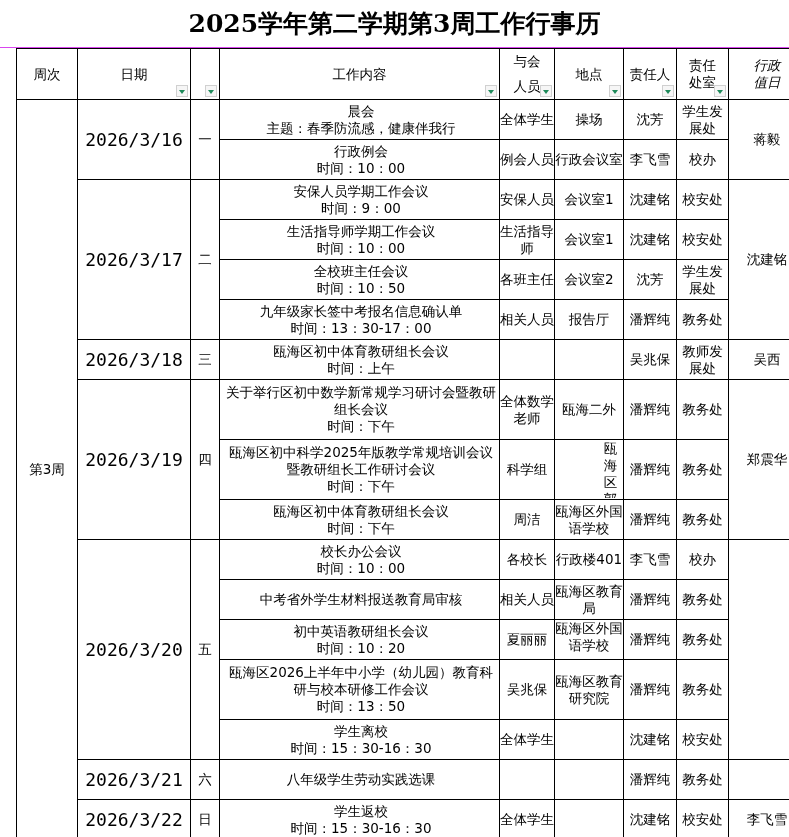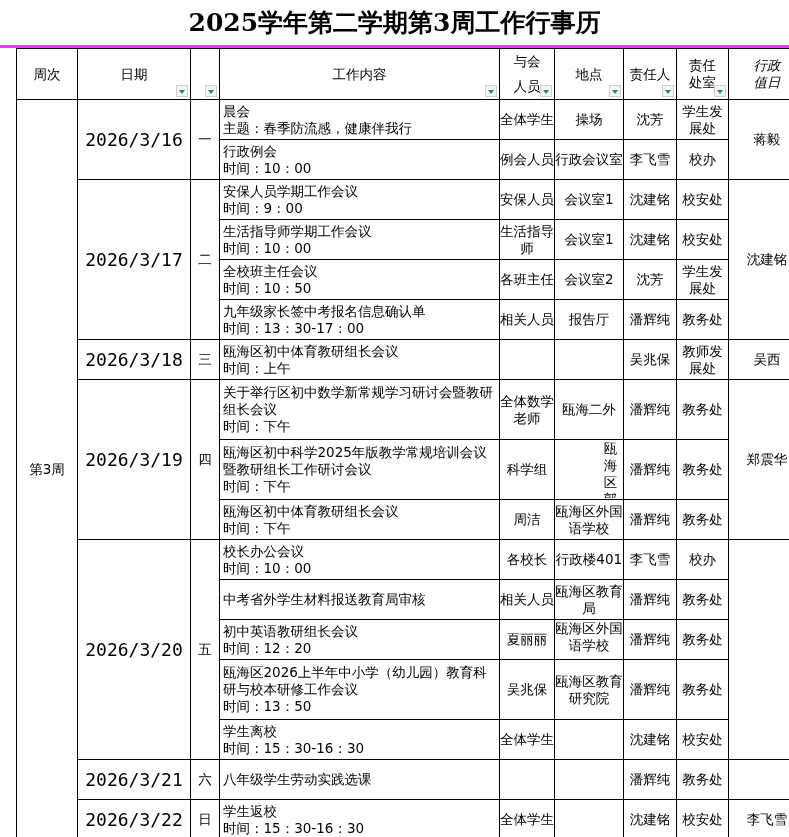--- a/index.html
+++ b/index.html
@@ -1,22 +1,22 @@
 <!DOCTYPE html>
 <html><head>
 <meta charset="utf-8">
 <style>
   html,body{margin:0;padding:0;background:#fff;}
   body{width:789px;height:837px;overflow:hidden;font-family:"DejaVu Sans",sans-serif;color:#000;position:relative;}
-  .title{position:absolute;left:0;top:0;width:789px;height:48px;display:flex;align-items:center;justify-content:center;font-family:"DejaVu Serif",serif;font-weight:bold;font-size:25px;letter-spacing:0px;border-bottom:3px solid #d946ef;box-sizing:border-box;}
+  .title{position:absolute;left:0;top:0;width:789px;height:48px;display:flex;align-items:center;justify-content:center;font-family:"DejaVu Serif",serif;font-weight:bold;font-size:25px;letter-spacing:0px;border-bottom:1px solid #d946ef;box-sizing:border-box;}
   table{position:absolute;left:16px;top:48px;border-collapse:collapse;table-layout:fixed;width:789px;}
   td,th{border:1px solid #000;padding:0;font-size:13.5px;line-height:17px;font-weight:normal;overflow:hidden;box-sizing:border-box;}
   th{height:48px;text-align:center;vertical-align:middle;position:relative;}
   .c{text-align:center;vertical-align:middle;}
-  .l{text-align:left;vertical-align:middle;padding-left:3px;}
+  .l{text-align:center;vertical-align:middle;padding-left:3px;}
   .filter{position:absolute;right:2px;bottom:2px;width:12px;height:12px;border:1px solid #d0d0d0;background:#f6f6f6;box-sizing:border-box;}
   .filter::after{content:"";position:absolute;left:2px;top:4px;border-left:3px solid transparent;border-right:3px solid transparent;border-top:4px solid #1e8a5a;}
   .cell-box{overflow:hidden;}
   .multi{white-space:pre-line;}
   .date{font-family:"DejaVu Sans Mono",monospace;font-size:18px;}
 </style>
 </head>
 <body>
 
 <div class="title">2025学年第二学期第3周工作行事历</div>
@@ -166,21 +166,21 @@
   </tr>
   <tr style="height:40px">
     <td class="l multi">中考省外学生材料报送教育局审核</td>
     <td class="c">相关人员</td>
     <td class="c">瓯海区教育局</td>
     <td class="c">潘辉纯</td>
     <td class="c">教务处</td>
   </tr>
   <tr style="height:40px">
     <td class="l multi">初中英语教研组长会议
-时间：12：20</td>
+时间：10：20</td>
     <td class="c">夏丽丽</td>
     <td class="c" style="vertical-align:top;">
           <div class="cell-box" style="height:38px;">瓯海区外国语学校</div>
         </td>
     <td class="c">潘辉纯</td>
     <td class="c">教务处</td>
   </tr>
   <tr style="height:60px">
     <td class="l multi">瓯海区2026上半年中小学（幼儿园）教育科研与校本研修工作会议
 时间：13：50</td>

